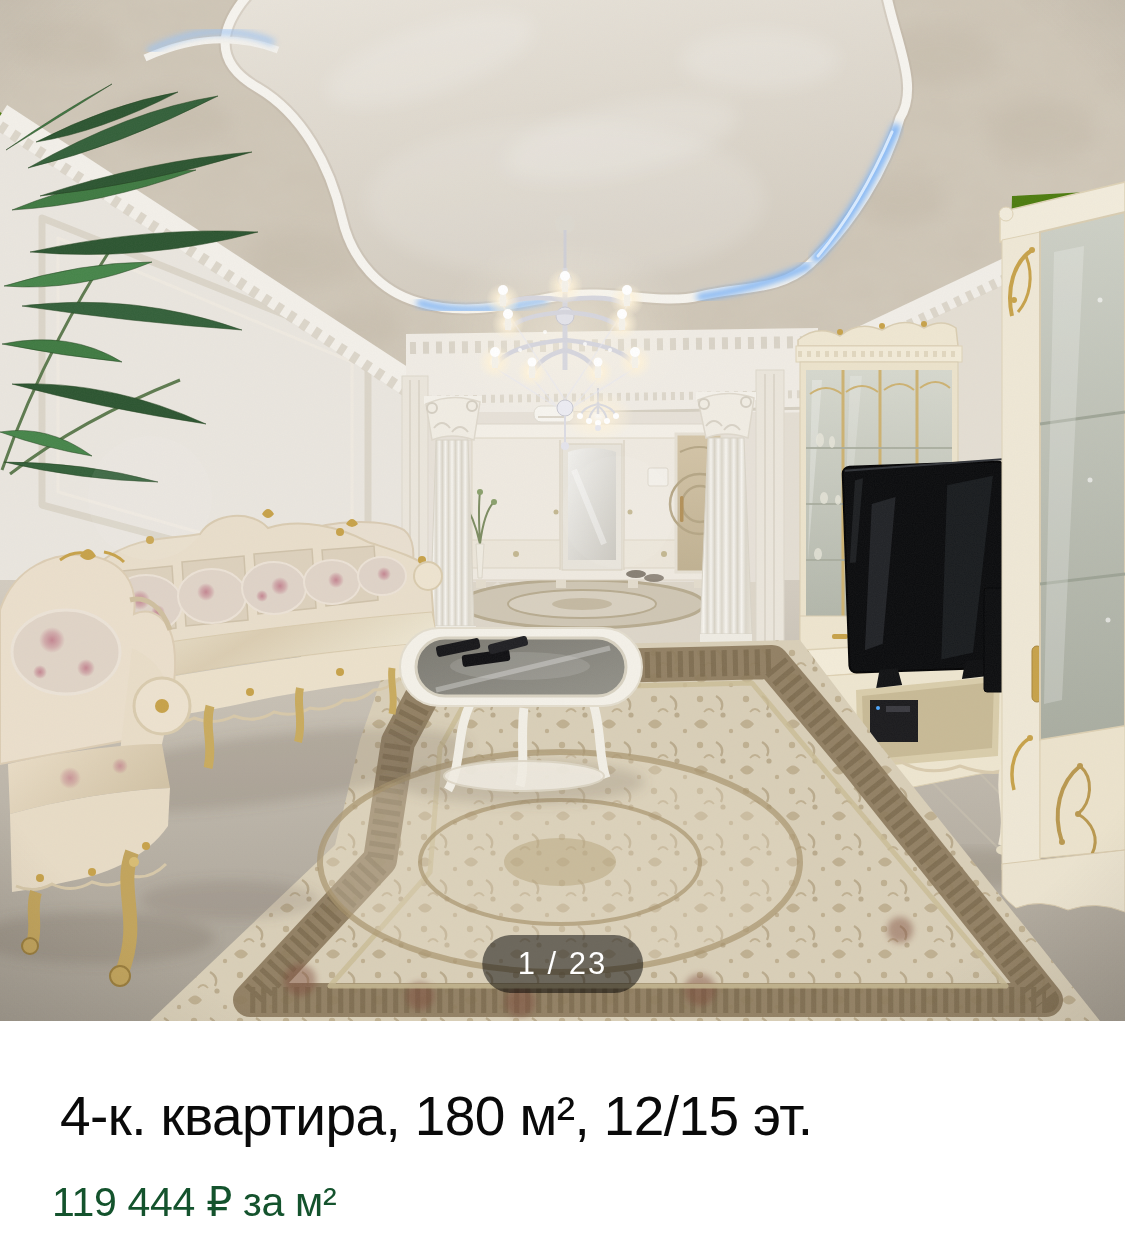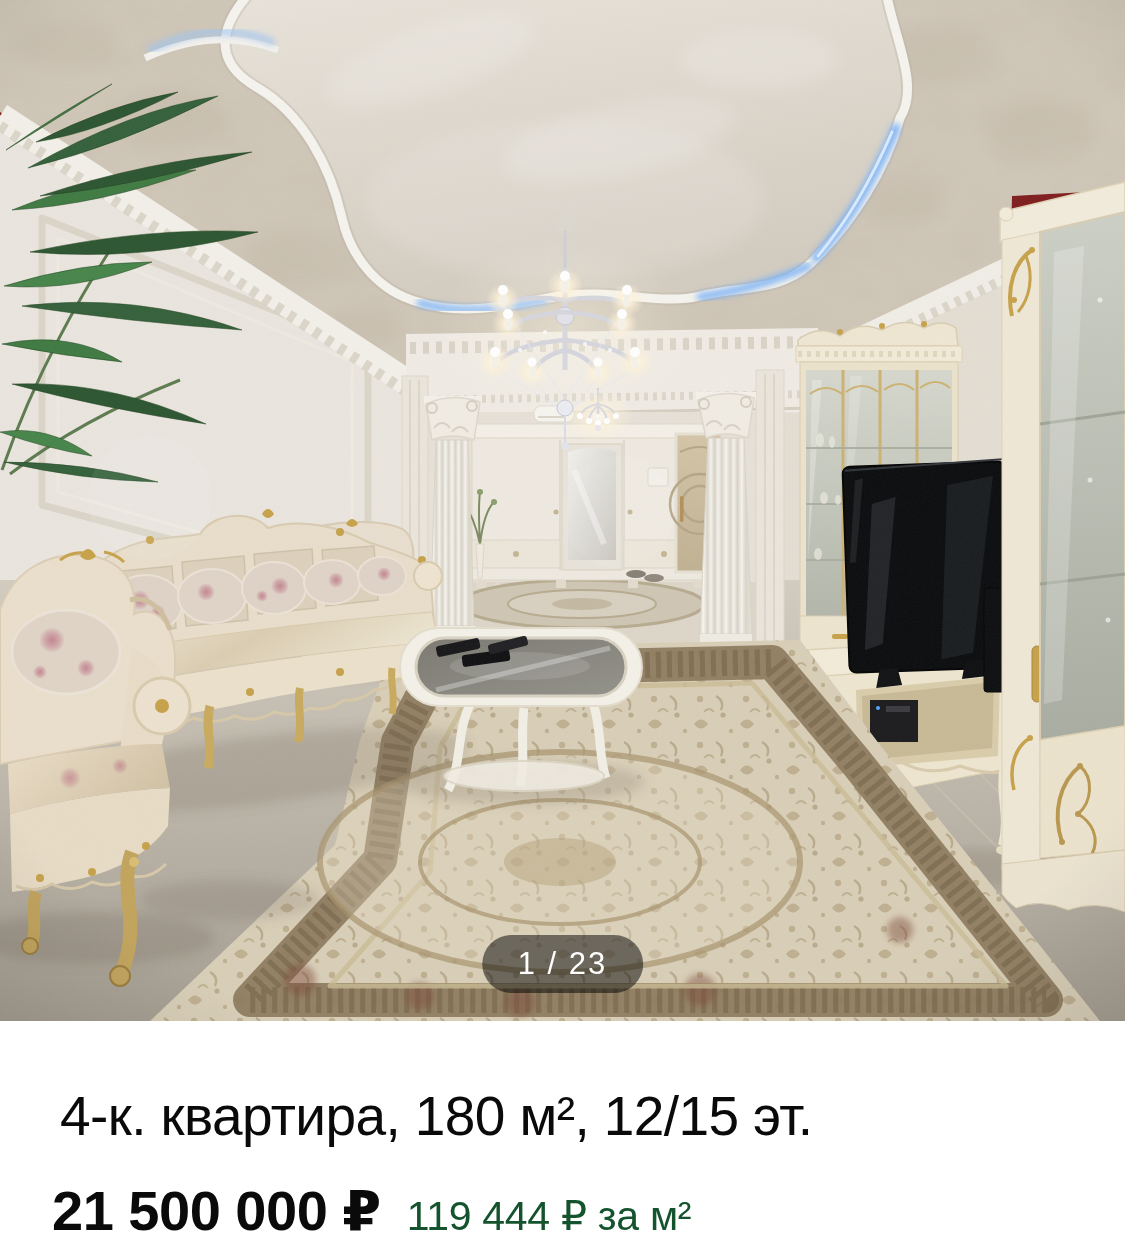--- a/index.html
+++ b/index.html
@@ -1,21 +1,21 @@
 <!DOCTYPE html>
 <html><head>
 <meta charset="utf-8">
 <style>
   html,body{margin:0;padding:0;}
   body{
     width:1125px;height:1259px;background:#ffffff;
     font-family:"Liberation Sans","DejaVu Sans",sans-serif;
     overflow:hidden;
   }
-  .photo-wrap{position:relative;width:1125px;height:1021px;overflow:hidden;background:#7f1d1d;}
+  .photo-wrap{position:relative;width:1125px;height:1021px;overflow:hidden;background:#4d7c0f;}
   .photo-wrap svg{display:block;}
   .counter-badge{
     position:absolute;left:50%;bottom:28px;transform:translateX(-50%);
     height:58px;line-height:58px;padding:0 36px;border-radius:29px;
     background:rgba(0,0,0,0.5);color:#ffffff;font-size:31px;letter-spacing:2px;
     white-space:nowrap;
   }
   .info{padding:56px 52px 0 52px;background:#ffffff;}
   .title{margin:8px;font-size:55px;font-weight:400;color:#0a0a0a;letter-spacing:-0.6px;line-height:1.15;}
   .price-row{display:flex;align-items:baseline;gap:26px;margin-top:30px;}
@@ -619,18 +619,17 @@
     </svg>
 
     <div class="counter-badge">
       <span>1 / 23</span>
     </div>
   </div>
 
   <div class="info">
     <h1 class="title">4-к. квартира, 180 м², 12/15 эт.</h1>
     <div class="price-row">
-      <span class="price">21 500 000 ₽</span>
       <span class="per">119 444 ₽ за м²</span>
     </div>
   </div>
 
 </div>
 
 </body></html>

